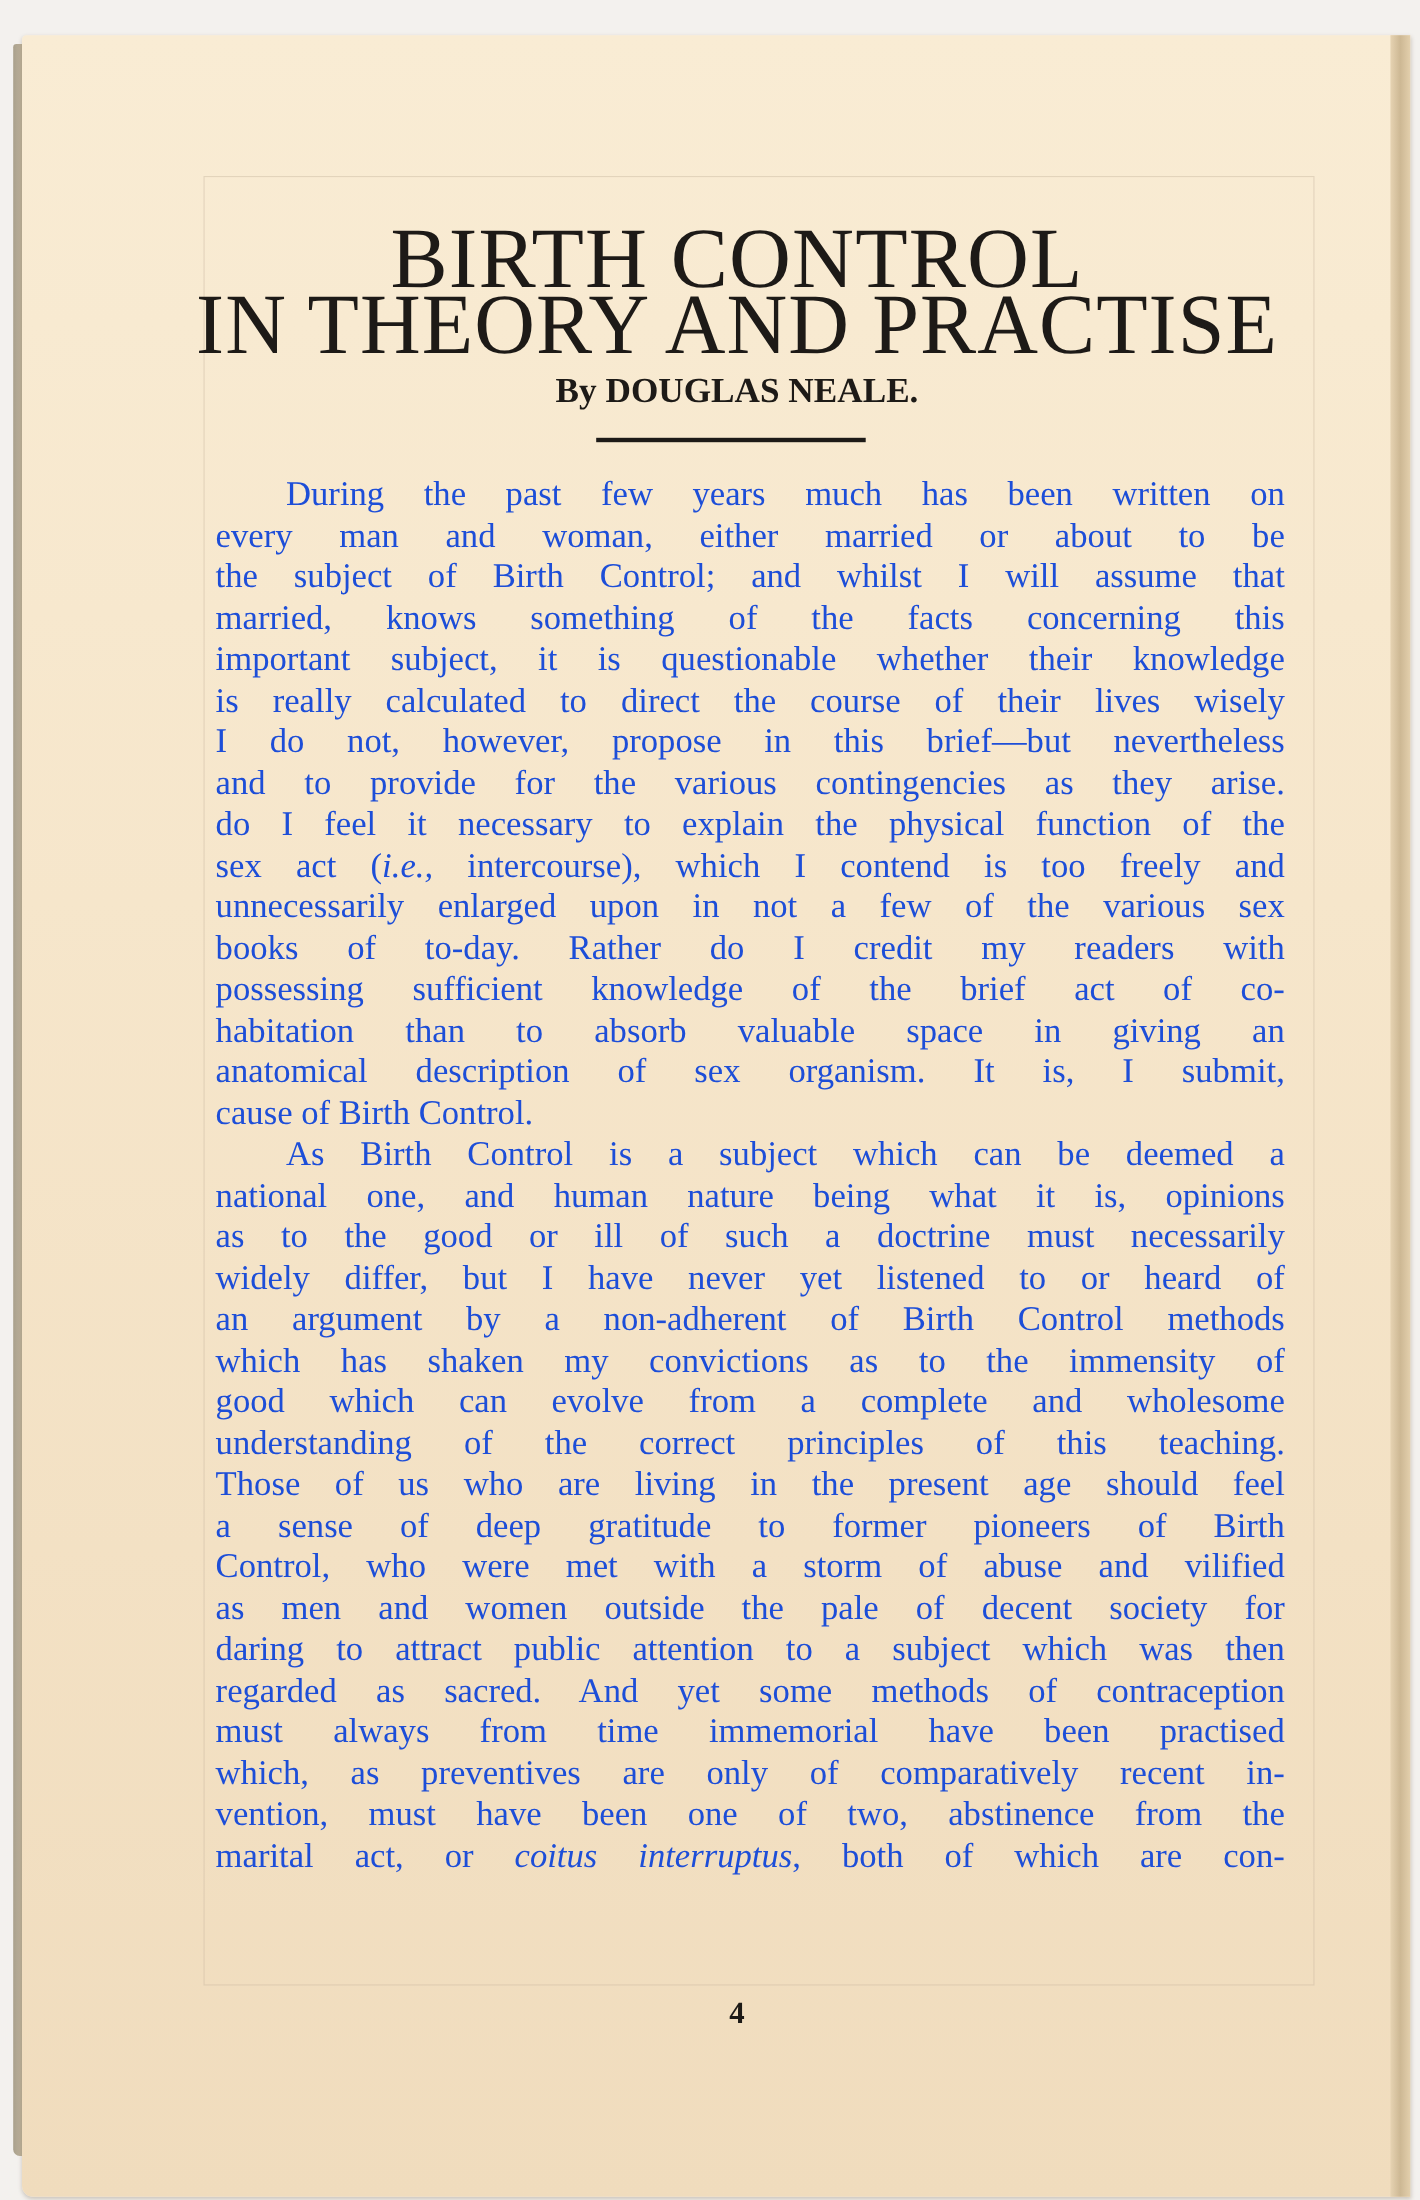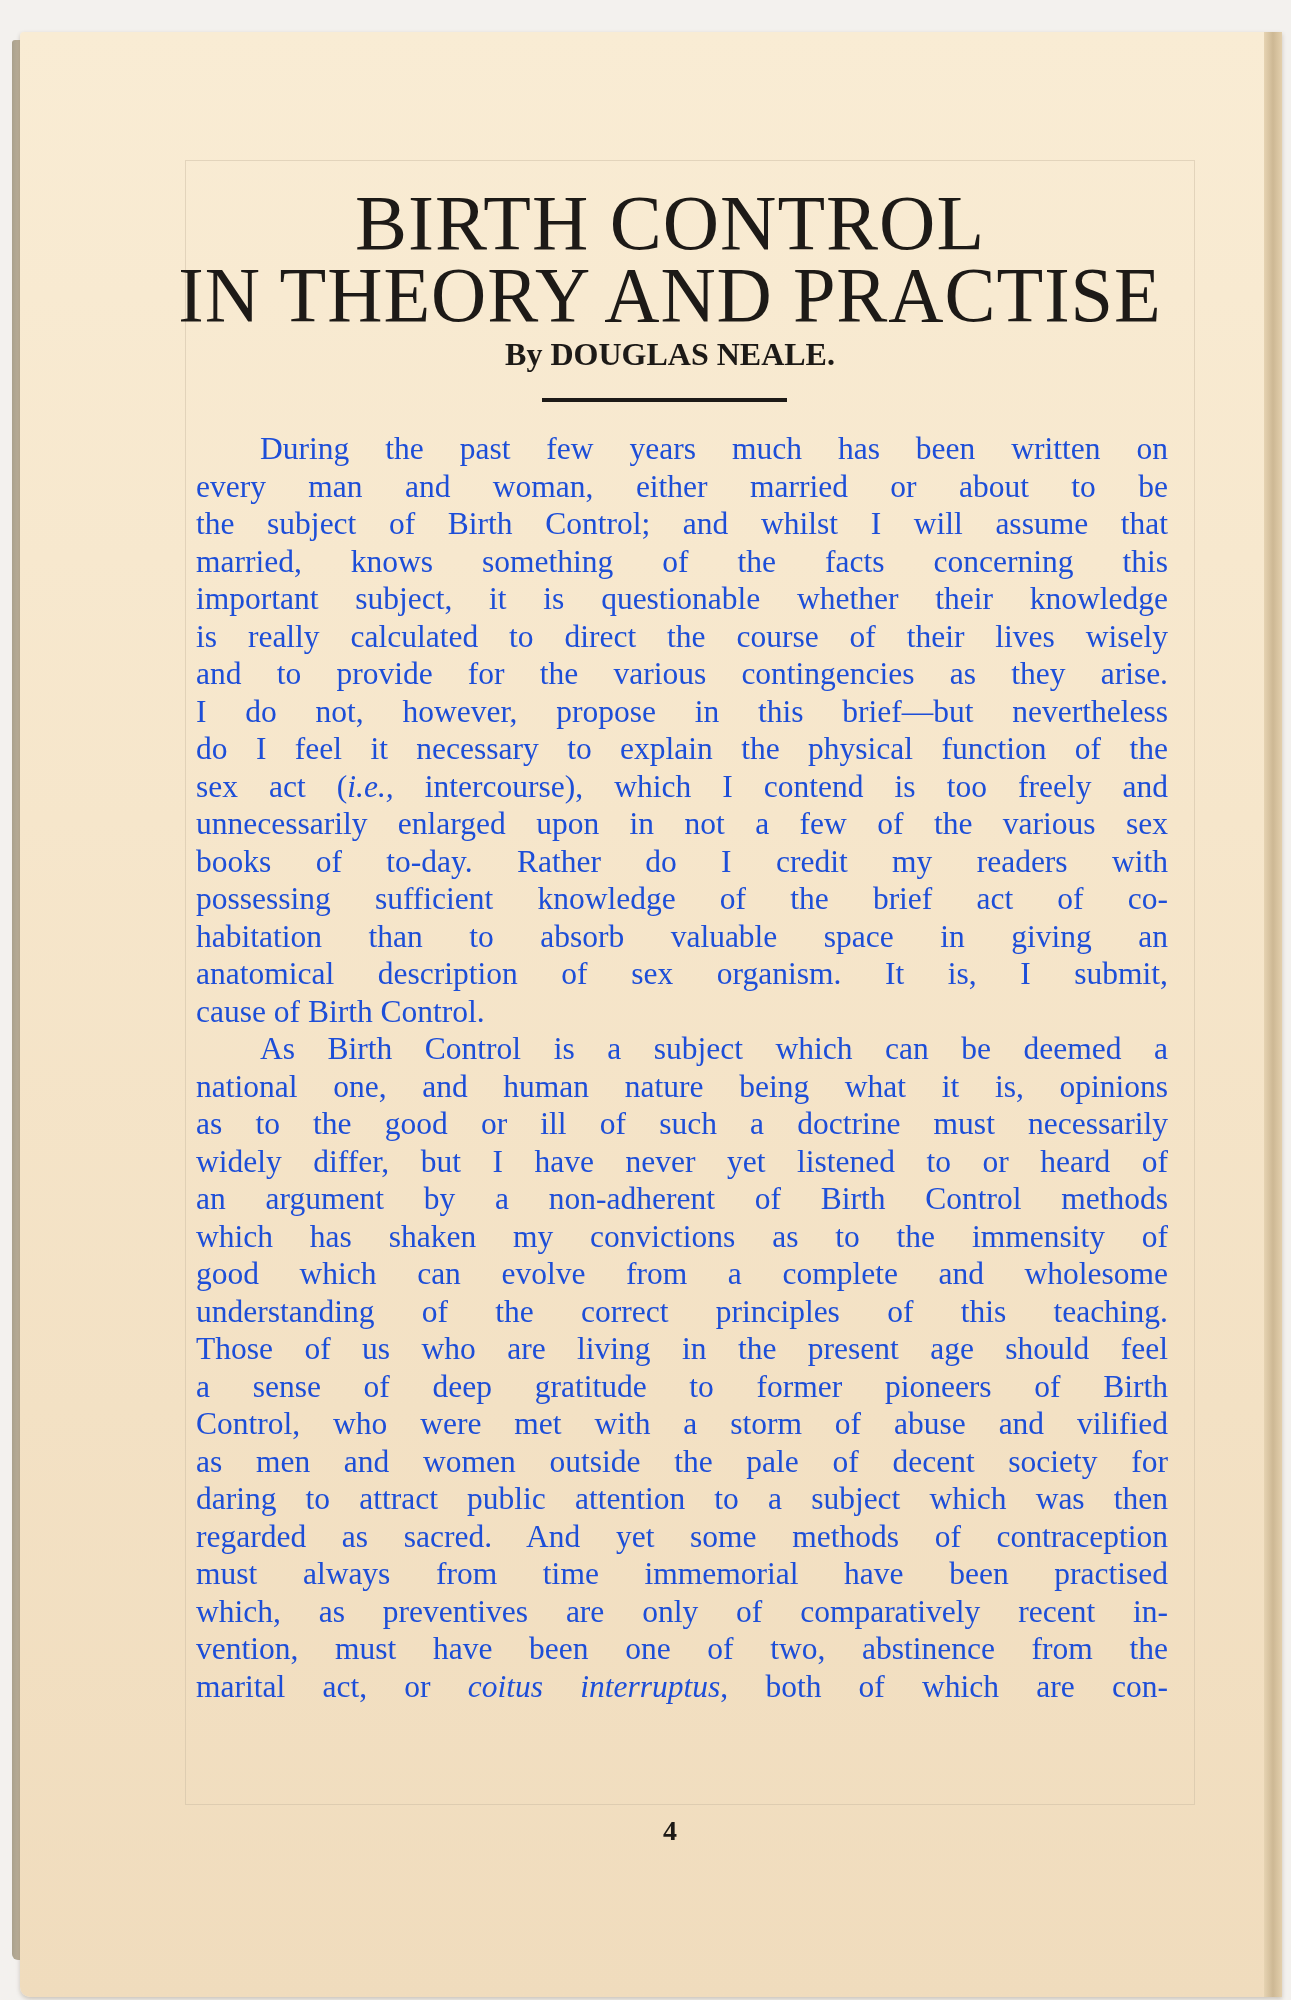--- a/index.html
+++ b/index.html
@@ -54,21 +54,21 @@
       position: absolute;
       left: 150px;
       width: 1040px;
       text-align: center;
       color: #1d1a17;
       font-family: "Liberation Serif", "DejaVu Serif", serif;
       font-weight: normal;
       letter-spacing: 1px;
       margin: 0;
     }
-    .title-line-1 { top: 178px; font-size: 78px; line-height: 90px; }
+    .title-line-1 { top: 190px; font-size: 78px; line-height: 90px; }
     .title-line-2 { top: 250px; font-size: 78px; line-height: 90px; transform: scaleX(0.98); }
     .byline {
       position: absolute;
       left: 150px;
       width: 1040px;
       top: 336px;
       text-align: center;
       font-family: "Liberation Serif", "DejaVu Serif", serif;
       font-weight: bold;
       font-size: 32px;
@@ -133,22 +133,22 @@
 <div class="rule"></div>
 
 <div class="body-text">
   <div id="para-0">
       <span class="line indent">During the past few years much has been written on</span>
       <span class="line">every man and woman, either married or about to be</span>
       <span class="line">the subject of Birth Control; and whilst I will assume that</span>
       <span class="line">married, knows something of the facts concerning this</span>
       <span class="line">important subject, it is questionable whether their knowledge</span>
       <span class="line">is really calculated to direct the course of their lives wisely</span>
+      <span class="line">I do not, however, propose in this brief—but nevertheless</span>
       <span class="line">and to provide for the various contingencies as they arise.</span>
-      <span class="line">I do not, however, propose in this brief—but nevertheless</span>
       <span class="line">do I feel it necessary to explain the physical function of the</span>
       <span class="line">sex act (<em>i.e.,</em> intercourse), which I contend is too freely and</span>
       <span class="line">unnecessarily enlarged upon in not a few of the various sex</span>
       <span class="line">books of to-day.  Rather do I credit my readers with</span>
       <span class="line">possessing sufficient knowledge of the brief act of co-</span>
       <span class="line">habitation than to absorb valuable space in giving an</span>
       <span class="line">anatomical description of sex organism.  It is, I submit,</span>
       <span class="line last">cause of Birth Control.</span>
     </div>
   <div id="para-1">

